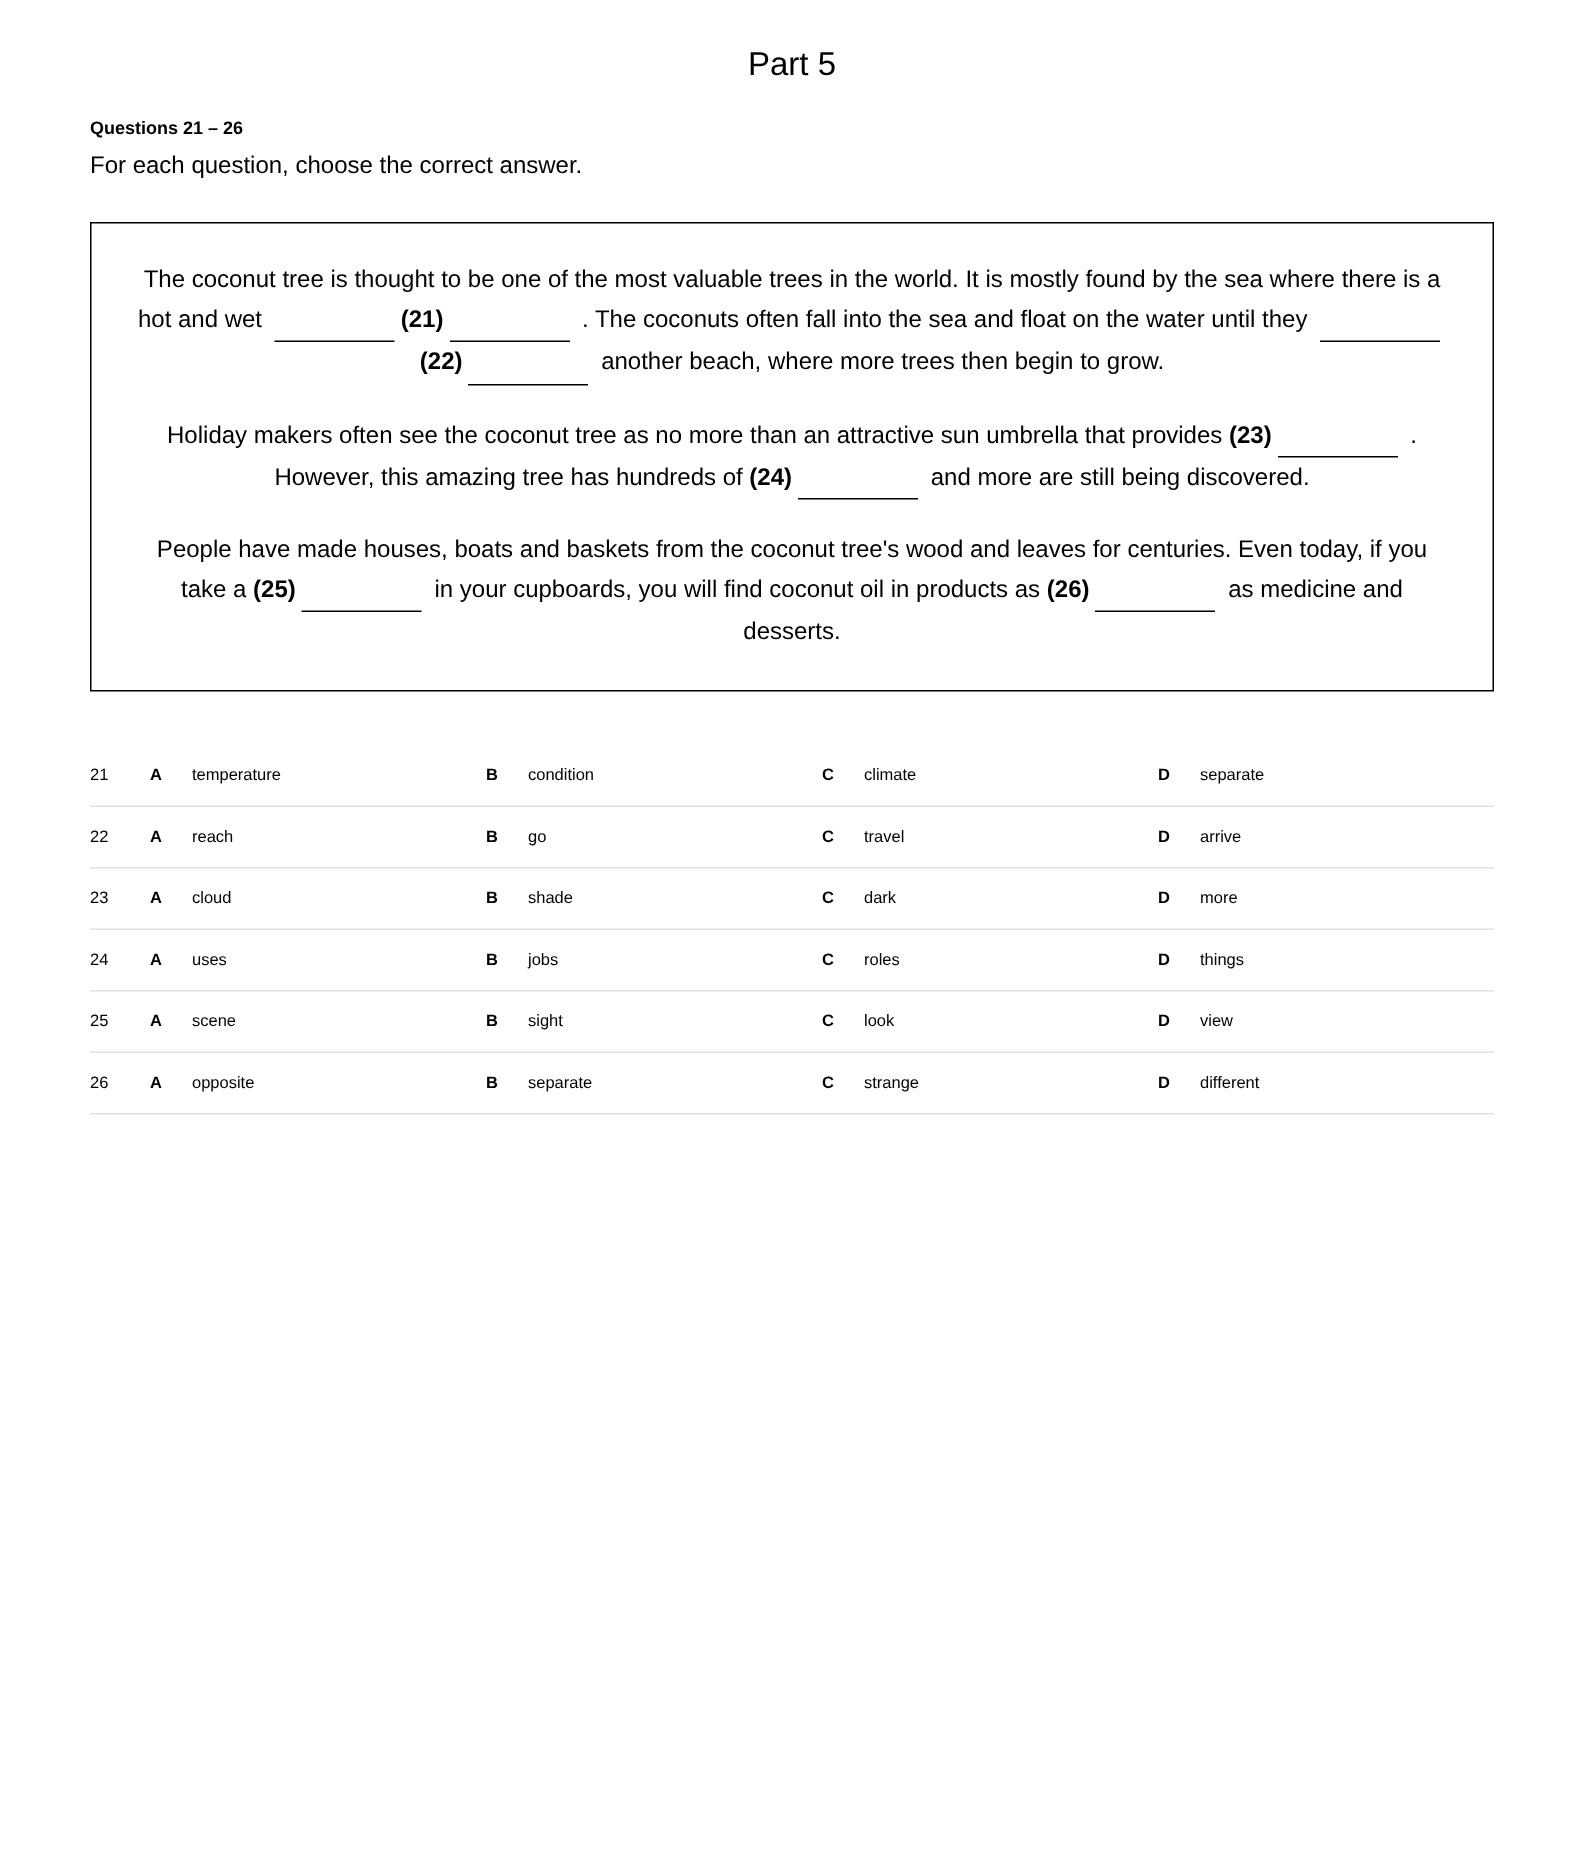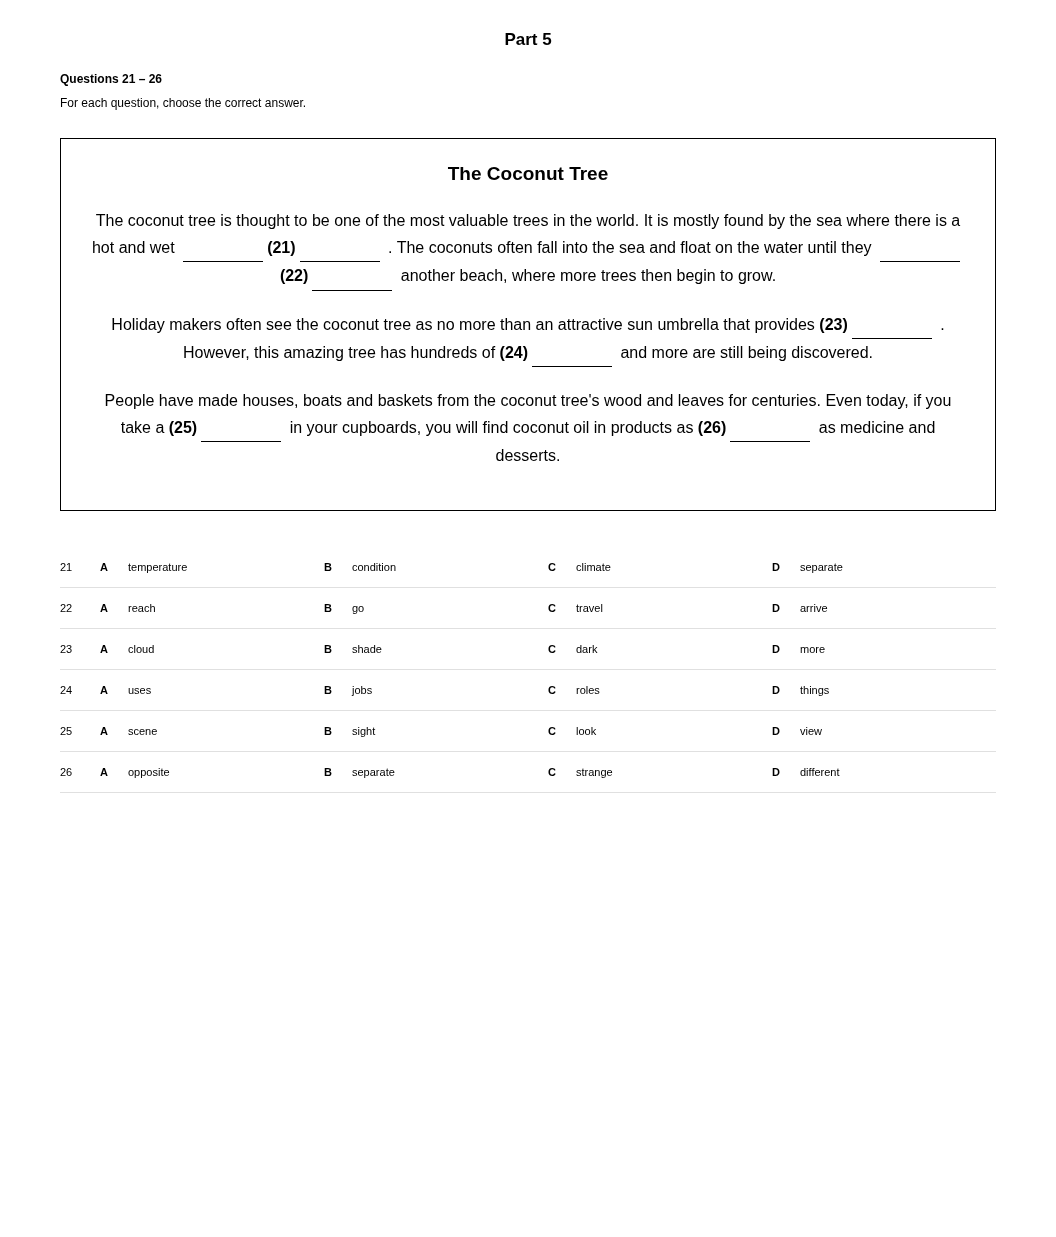--- a/index.html
+++ b/index.html
@@ -11,52 +11,52 @@
       background: #ffffff;
       font-family: Arial, sans-serif;
       font-size: 16px;
       color: #000000;
       width: 1056px;
       min-height: 1237px;
       padding: 30px 60px;
     }
     .page-title {
       text-align: center;
-      font-weight: bold;
-      font-size: 17px;
+      font-weight: normal;
+      font-size: 22px;
       margin-bottom: 22px;
     }
     .questions-label {
       font-weight: bold;
       font-size: 12px;
       margin-bottom: 10px;
     }
     .instruction {
-      font-size: 12px;
+      font-size: 16px;
       margin-bottom: 28px;
     }
     .passage-box {
       border: 1px solid #000;
       padding: 24px 30px;
       margin-bottom: 36px;
     }
     .passage-title {
       text-align: center;
       font-weight: bold;
       font-size: 19px;
       margin-bottom: 22px;
     }
     .passage-paragraph {
       font-size: 16px;
       line-height: 1.7;
       margin-bottom: 20px;
       text-align: center;
     }
     .passage-paragraph:last-child {
-      margin-bottom: 16px;
+      margin-bottom: 0;
     }
     .blank {
       display: inline-block;
       border-bottom: 1px solid #000;
       min-width: 80px;
       margin: 0 4px;
     }
     .answer-row {
       display: flex;
       align-items: center;
@@ -94,23 +94,20 @@
 
 <div class="questions-label">
   <span>Questions 21 – 26</span>
 </div>
 
 <div class="instruction">
   <span>For each question, choose the correct answer.</span>
 </div>
 
 <div class="passage-box">
-  <div class="passage-title">
-    <span>The Coconut Tree</span>
-  </div>
 
   <div class="passage-paragraph">
     The coconut tree is thought to be one of the most valuable trees in the world. It is mostly found by the sea where there is a hot and wet <span class="blank">&nbsp;&nbsp;&nbsp;&nbsp;&nbsp;&nbsp;&nbsp;&nbsp;</span><strong>(21)</strong><span class="blank">&nbsp;&nbsp;&nbsp;&nbsp;&nbsp;&nbsp;&nbsp;&nbsp;</span> .  The coconuts often fall into the sea and float on the water until they <span class="blank">&nbsp;&nbsp;&nbsp;&nbsp;&nbsp;&nbsp;&nbsp;&nbsp;</span><strong>(22)</strong><span class="blank">&nbsp;&nbsp;&nbsp;&nbsp;&nbsp;&nbsp;&nbsp;&nbsp;</span> another beach, where more trees then begin to grow.
   </div>
 
   <div class="passage-paragraph">
     Holiday makers often see the coconut tree as no more than an attractive sun umbrella that provides <strong>(23)</strong><span class="blank">&nbsp;&nbsp;&nbsp;&nbsp;&nbsp;&nbsp;&nbsp;&nbsp;&nbsp;&nbsp;&nbsp;&nbsp;</span> .  However, this amazing tree has hundreds of <strong>(24)</strong><span class="blank">&nbsp;&nbsp;&nbsp;&nbsp;&nbsp;&nbsp;&nbsp;&nbsp;&nbsp;&nbsp;&nbsp;&nbsp;</span> and more are still being discovered.
   </div>
 
   <div class="passage-paragraph">

